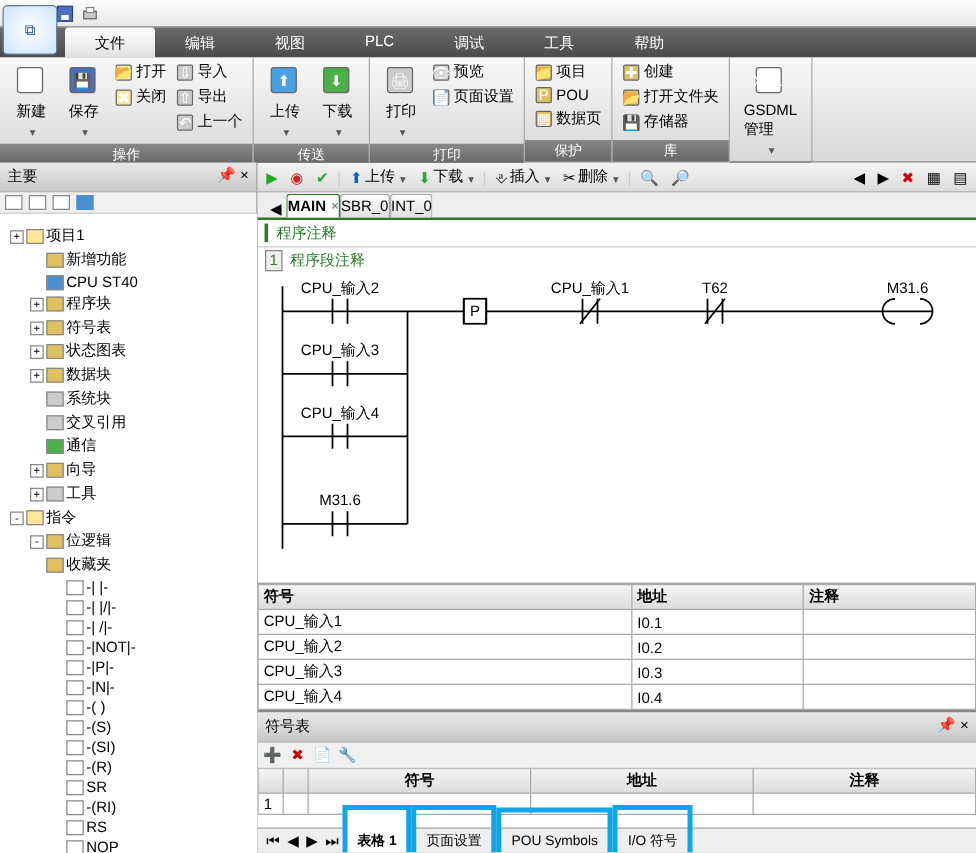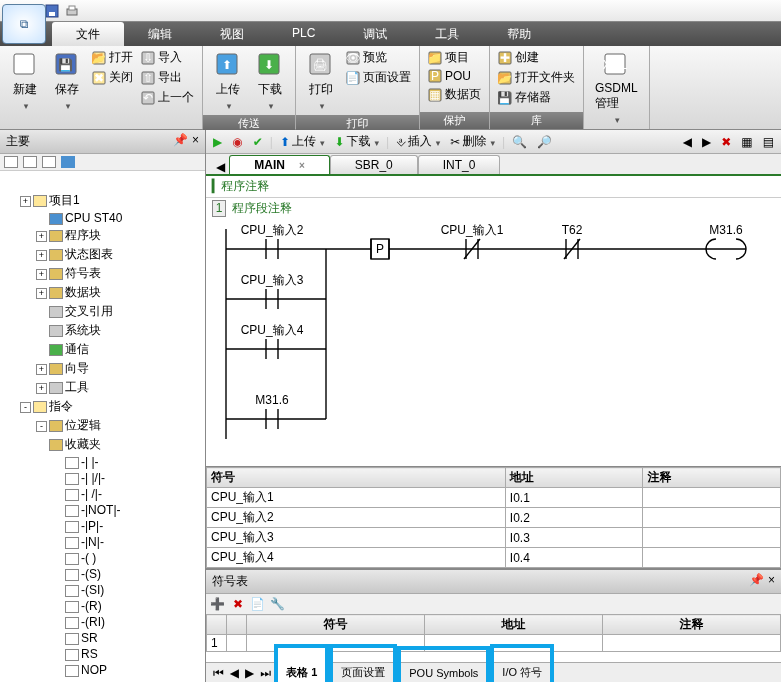--- a/index.html
+++ b/index.html
@@ -27,32 +27,32 @@
 .rbtn-sm .ic-s { width: 14px; height: 14px; }
 .vcol { display: flex; flex-direction: column; gap: 1px; }
 
 
 .main-split { flex: 1; display: flex; overflow: hidden; }
 
 
 .left-panel { width: 206px; background: #f4f4f4; border-right: 1px solid #888; display: flex; flex-direction: column; }
 .panel-hdr { background: linear-gradient(#e8e8e8,#c8c8c8); padding: 3px 6px; font-size: 11px; border-bottom: 1px solid #aaa; display:flex; justify-content:space-between; }
 .toolbar-row { padding: 2px 4px; display: flex; gap: 3px; border-bottom: 1px solid #ccc; background:#f0f0f0;}
-.tree { flex: 1; overflow: auto; background: #fff; padding: 20px; }
+.tree { flex: 1; overflow: auto; background: #fff; padding: 8px; }
 .tree-node { white-space: nowrap; padding: 1px 0; cursor: pointer; }
 .tree-node .tog { display:inline-block; width:11px; height:11px; border:1px solid #888; text-align:center; line-height:9px; font-size:9px; margin-right:2px; background:#fff;}
 .tree-node .sp { display:inline-block; }
 .tn-ic { display:inline-block; width:14px; height:12px; vertical-align:middle; margin-right:2px;}
 
 
 .right-area { flex: 1; display: flex; flex-direction: column; overflow:hidden;}
 .edit-toolbar { height: 24px; background: linear-gradient(#f4f4f4,#dcdcdc); border-bottom: 1px solid #aaa; display:flex; align-items:center; padding:0 4px; gap:4px; font-size:11px;}
 .et-btn { padding:1px 3px; cursor:pointer; display:flex; align-items:center; gap:2px;}
 .doc-tabs { height:22px; display:flex; align-items:flex-end; padding-left:6px; gap:0; background:#eee; border-bottom:2px solid #2a7a2a;}
-.doc-tab { padding:2px 24px; border:1px solid #aaa; border-bottom:none; background:linear-gradient(#fdfdfd,#e0e0e0); border-radius:3px 3px 0 0; cursor:pointer; display:flex; align-items:center; gap:14px; font-size:11px;}
+.doc-tab { padding:2px 0; border:1px solid #aaa; border-bottom:none; background:linear-gradient(#fdfdfd,#e0e0e0); border-radius:3px 3px 0 0; cursor:pointer; display:flex; align-items:center; gap:4px; font-size:11px;}
 .doc-tab.active { background:#fff; font-weight:bold; border-color:#2a7a2a;}
 .doc-tab .x { color:#888; cursor:pointer; font-size:10px;}
 
 
 .ladder-wrap { flex:1; display:flex; flex-direction:column; overflow:hidden;}
 .ladder-scroll { flex:1; overflow:auto; background:#fff; position:relative;}
 .lad-header { padding:2px 6px; color:#2a7a2a; font-size:11px; border-bottom:1px solid #ccc;}
 .lad-subheader { padding:2px 6px; color:#2a7a2a; font-size:11px; display:flex; gap:6px;}
 .lad-num { width:14px; text-align:center; border:1px solid #888; background:#eee;}
 .ladder-svg { display:block; }
@@ -174,20 +174,21 @@
           </div>
           <div class="rbtn-sm">
             <span class="ic-s"><svg width="14" height="14">
                 <rect x="1" y="1" width="12" height="12" rx="1" fill="#ccc" stroke="#666"></rect>
                 <text x="7" y="11" font-size="9" text-anchor="middle" fill="#fff">↶</text>
               </svg></span>
             <span>上一个</span>
           </div>
         </div>
       </div>
+      <div class="ribbon-title">操作</div>
     </div>
     <div class="ribbon-group">
       <div class="ribbon-body">
         <div class="rbtn">
           <span class="ic"><svg width="26" height="26">
               <rect x="3" y="3" width="20" height="20" rx="2" fill="#4aa0e0" stroke="#666"></rect>
               <text x="13" y="18" font-size="13" text-anchor="middle" fill="#fff">⬆</text>
             </svg></span>
           <span>上传</span>
           <span class="drop"></span>
@@ -311,45 +312,46 @@
         <span>📌 ×</span>
     </div>
     <div class="toolbar-row">
       <span class="qa-icon tn-ic i-file"></span>
       <span class="qa-icon tn-ic i-file"></span>
       <span class="qa-icon tn-ic i-file"></span>
       <span class="qa-icon tn-ic i-blue"></span>
     </div>
     <div class="tree" id="tree">
         <div class="tree-node"><span class="sp" style="width:0px"></span><span class="tog">+</span><span class="tn-ic" style="background:#ffe89a;border:1px solid #888"></span><span>项目1</span></div>
+        <div class="tree-node"><span class="sp" style="width:16px"></span><span class="sp" style="width:13px"></span><span class="tn-ic" style="background:#e0c060;border:1px solid #888"></span><span>新增功能</span></div>
         <div class="tree-node"><span class="sp" style="width:16px"></span><span class="sp" style="width:13px"></span><span class="tn-ic" style="background:#4a90d0;border:1px solid #888"></span><span>CPU ST40</span></div>
         <div class="tree-node"><span class="sp" style="width:16px"></span><span class="tog">+</span><span class="tn-ic" style="background:#e0c060;border:1px solid #888"></span><span>程序块</span></div>
+        <div class="tree-node"><span class="sp" style="width:16px"></span><span class="tog">+</span><span class="tn-ic" style="background:#e0c060;border:1px solid #888"></span><span>符号表</span></div>
         <div class="tree-node"><span class="sp" style="width:16px"></span><span class="tog">+</span><span class="tn-ic" style="background:#e0c060;border:1px solid #888"></span><span>状态图表</span></div>
-        <div class="tree-node"><span class="sp" style="width:16px"></span><span class="tog">+</span><span class="tn-ic" style="background:#e0c060;border:1px solid #888"></span><span>符号表</span></div>
         <div class="tree-node"><span class="sp" style="width:16px"></span><span class="tog">+</span><span class="tn-ic" style="background:#e0c060;border:1px solid #888"></span><span>数据块</span></div>
+        <div class="tree-node"><span class="sp" style="width:16px"></span><span class="sp" style="width:13px"></span><span class="tn-ic" style="background:#ccc;border:1px solid #888"></span><span>系统块</span></div>
         <div class="tree-node"><span class="sp" style="width:16px"></span><span class="sp" style="width:13px"></span><span class="tn-ic" style="background:#ccc;border:1px solid #888"></span><span>交叉引用</span></div>
-        <div class="tree-node"><span class="sp" style="width:16px"></span><span class="sp" style="width:13px"></span><span class="tn-ic" style="background:#ccc;border:1px solid #888"></span><span>系统块</span></div>
         <div class="tree-node"><span class="sp" style="width:16px"></span><span class="sp" style="width:13px"></span><span class="tn-ic" style="background:#4ab04a;border:1px solid #888"></span><span>通信</span></div>
         <div class="tree-node"><span class="sp" style="width:16px"></span><span class="tog">+</span><span class="tn-ic" style="background:#e0c060;border:1px solid #888"></span><span>向导</span></div>
         <div class="tree-node"><span class="sp" style="width:16px"></span><span class="tog">+</span><span class="tn-ic" style="background:#ccc;border:1px solid #888"></span><span>工具</span></div>
         <div class="tree-node"><span class="sp" style="width:0px"></span><span class="tog">-</span><span class="tn-ic" style="background:#ffe89a;border:1px solid #888"></span><span>指令</span></div>
         <div class="tree-node"><span class="sp" style="width:16px"></span><span class="tog">-</span><span class="tn-ic" style="background:#e0c060;border:1px solid #888"></span><span>位逻辑</span></div>
         <div class="tree-node"><span class="sp" style="width:16px"></span><span class="sp" style="width:13px"></span><span class="tn-ic" style="background:#e0c060;border:1px solid #888"></span><span>收藏夹</span></div>
         <div class="tree-node"><span class="sp" style="width:32px"></span><span class="sp" style="width:13px"></span><span class="tn-ic" style="background:#fff;border:1px solid #888"></span><span>-| |-</span></div>
         <div class="tree-node"><span class="sp" style="width:32px"></span><span class="sp" style="width:13px"></span><span class="tn-ic" style="background:#fff;border:1px solid #888"></span><span>-| |/|-</span></div>
         <div class="tree-node"><span class="sp" style="width:32px"></span><span class="sp" style="width:13px"></span><span class="tn-ic" style="background:#fff;border:1px solid #888"></span><span>-| /|-</span></div>
         <div class="tree-node"><span class="sp" style="width:32px"></span><span class="sp" style="width:13px"></span><span class="tn-ic" style="background:#fff;border:1px solid #888"></span><span>-|NOT|-</span></div>
         <div class="tree-node"><span class="sp" style="width:32px"></span><span class="sp" style="width:13px"></span><span class="tn-ic" style="background:#fff;border:1px solid #888"></span><span>-|P|-</span></div>
         <div class="tree-node"><span class="sp" style="width:32px"></span><span class="sp" style="width:13px"></span><span class="tn-ic" style="background:#fff;border:1px solid #888"></span><span>-|N|-</span></div>
         <div class="tree-node"><span class="sp" style="width:32px"></span><span class="sp" style="width:13px"></span><span class="tn-ic" style="background:#fff;border:1px solid #888"></span><span>-( )</span></div>
         <div class="tree-node"><span class="sp" style="width:32px"></span><span class="sp" style="width:13px"></span><span class="tn-ic" style="background:#fff;border:1px solid #888"></span><span>-(S)</span></div>
         <div class="tree-node"><span class="sp" style="width:32px"></span><span class="sp" style="width:13px"></span><span class="tn-ic" style="background:#fff;border:1px solid #888"></span><span>-(SI)</span></div>
         <div class="tree-node"><span class="sp" style="width:32px"></span><span class="sp" style="width:13px"></span><span class="tn-ic" style="background:#fff;border:1px solid #888"></span><span>-(R)</span></div>
+        <div class="tree-node"><span class="sp" style="width:32px"></span><span class="sp" style="width:13px"></span><span class="tn-ic" style="background:#fff;border:1px solid #888"></span><span>SR</span></div>
         <div class="tree-node"><span class="sp" style="width:32px"></span><span class="sp" style="width:13px"></span><span class="tn-ic" style="background:#fff;border:1px solid #888"></span><span>-(RI)</span></div>
-        <div class="tree-node"><span class="sp" style="width:32px"></span><span class="sp" style="width:13px"></span><span class="tn-ic" style="background:#fff;border:1px solid #888"></span><span>SR</span></div>
         <div class="tree-node"><span class="sp" style="width:32px"></span><span class="sp" style="width:13px"></span><span class="tn-ic" style="background:#fff;border:1px solid #888"></span><span>RS</span></div>
         <div class="tree-node"><span class="sp" style="width:32px"></span><span class="sp" style="width:13px"></span><span class="tn-ic" style="background:#fff;border:1px solid #888"></span><span>NOP</span></div>
       </div>
   </div>
 
   <div class="right-area">
 
     <div class="edit-toolbar">
       <span class="et-btn" style="color:#2a2">▶</span>
       <span class="et-btn" style="color:#c22">◉</span>

